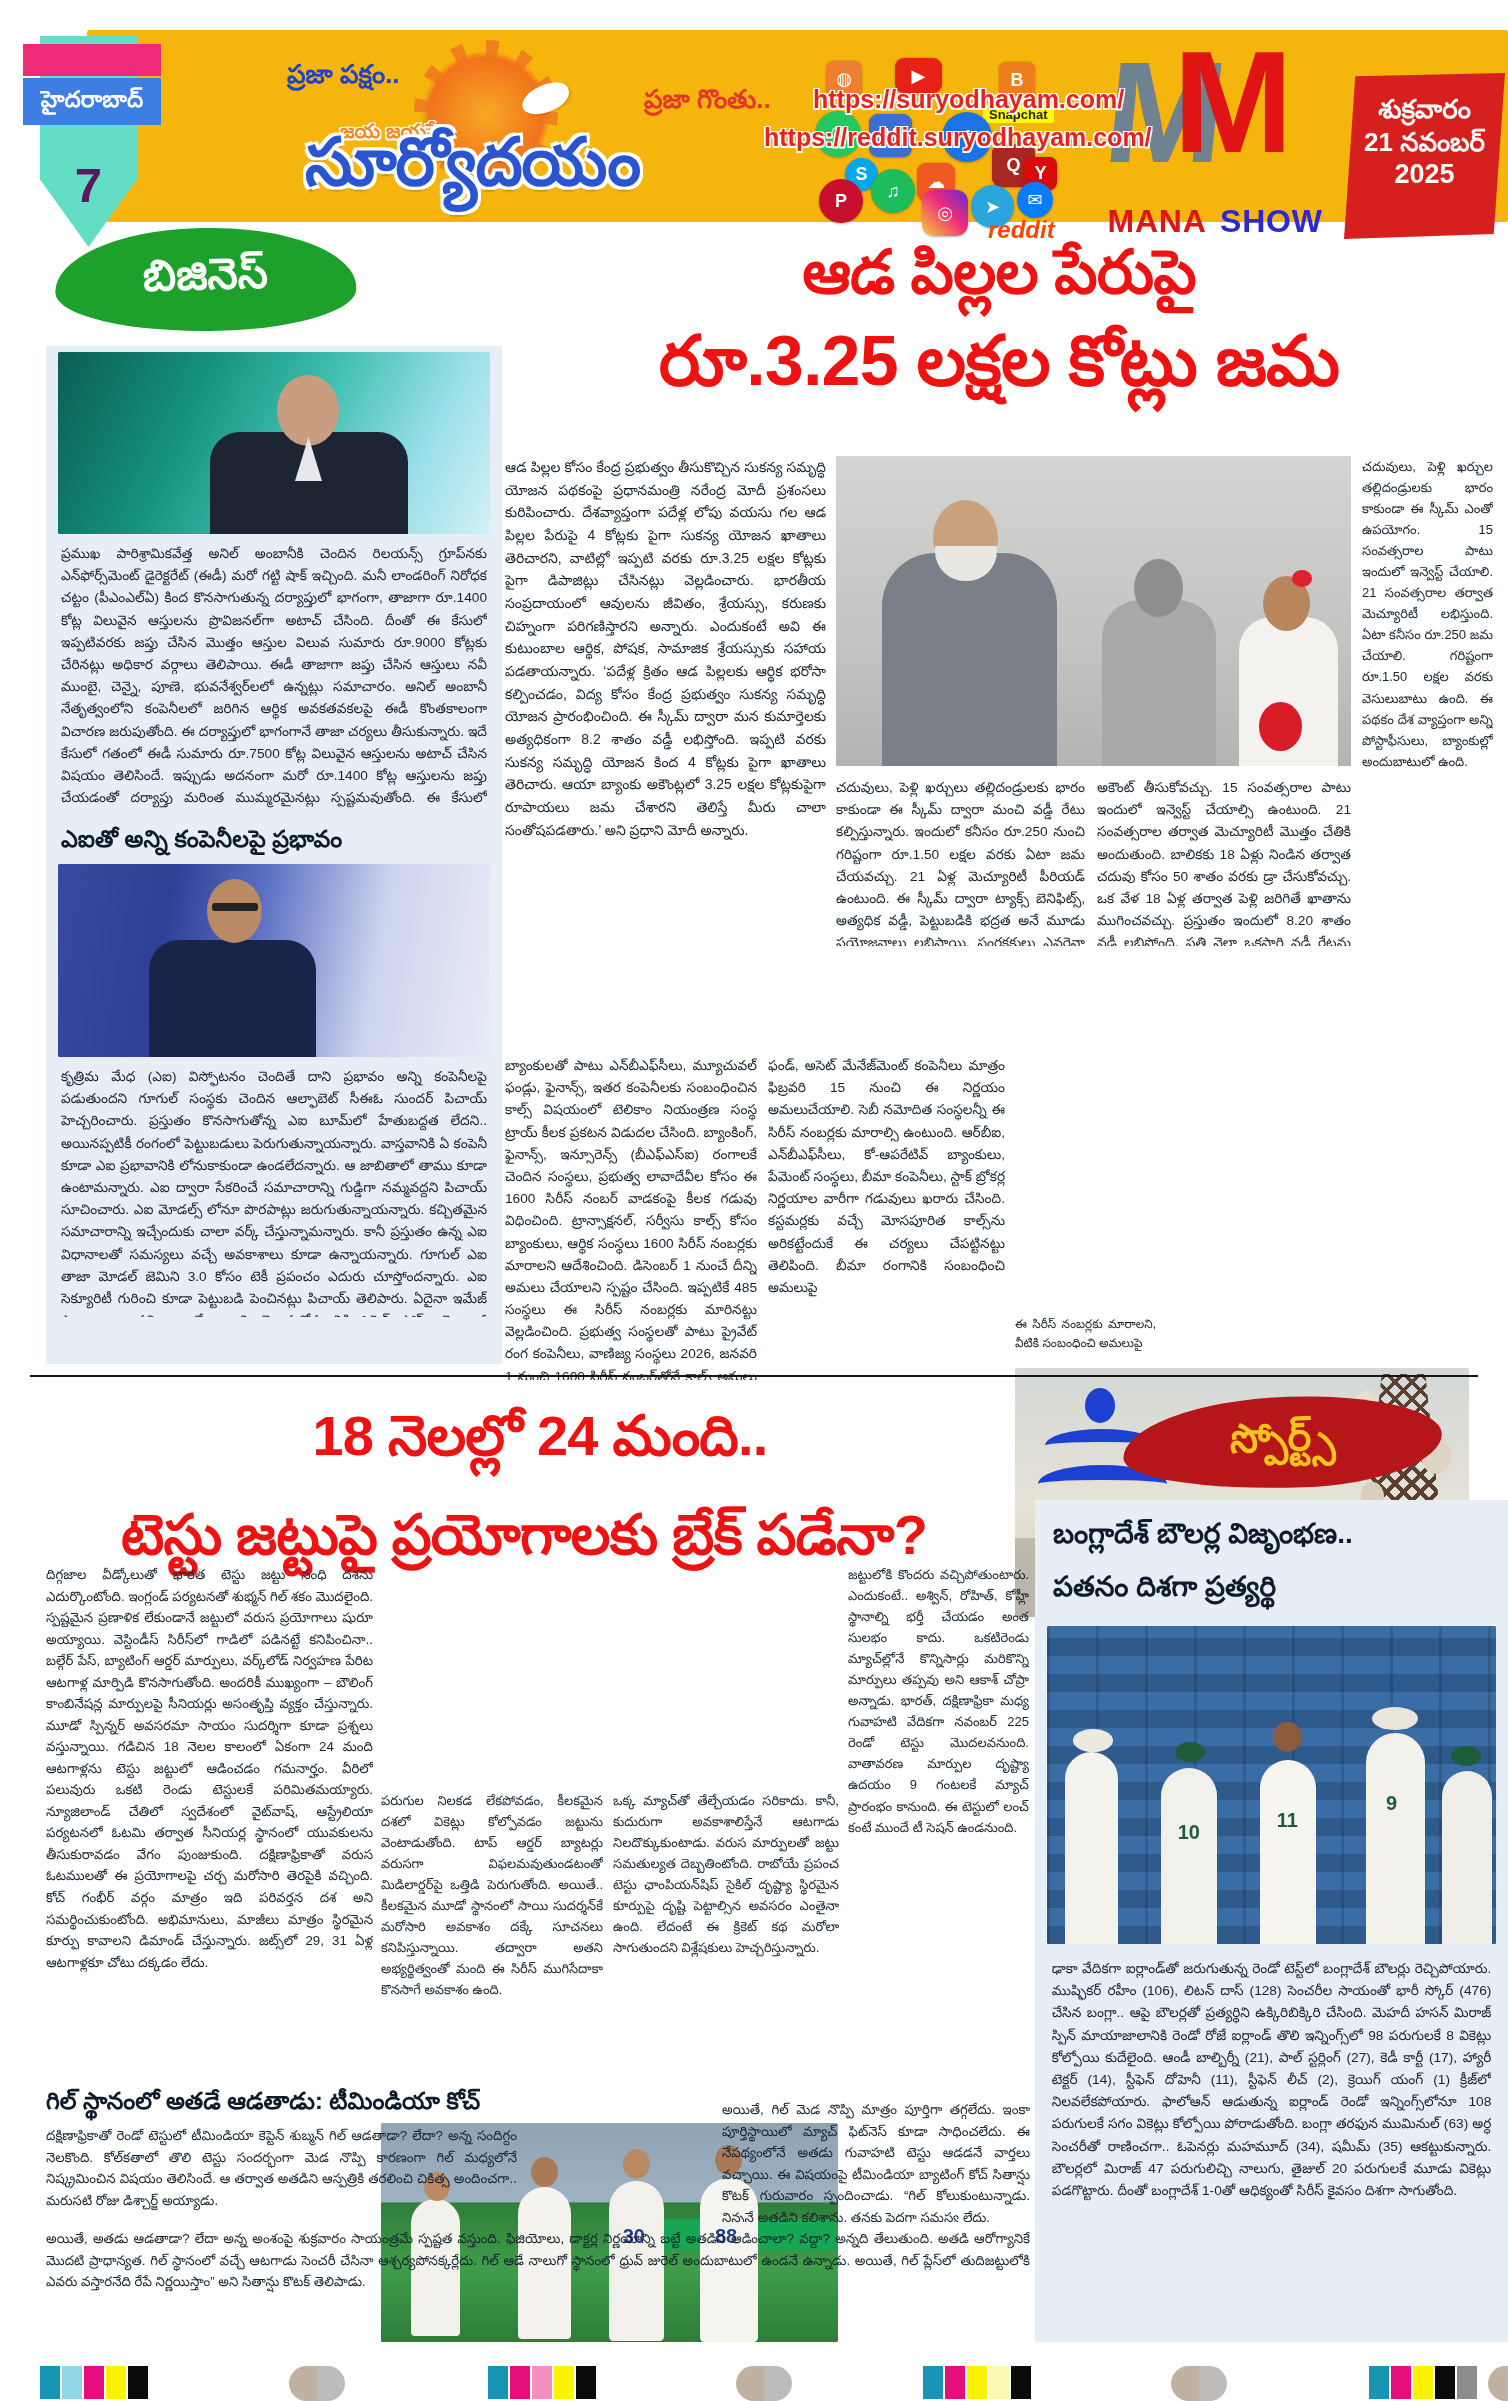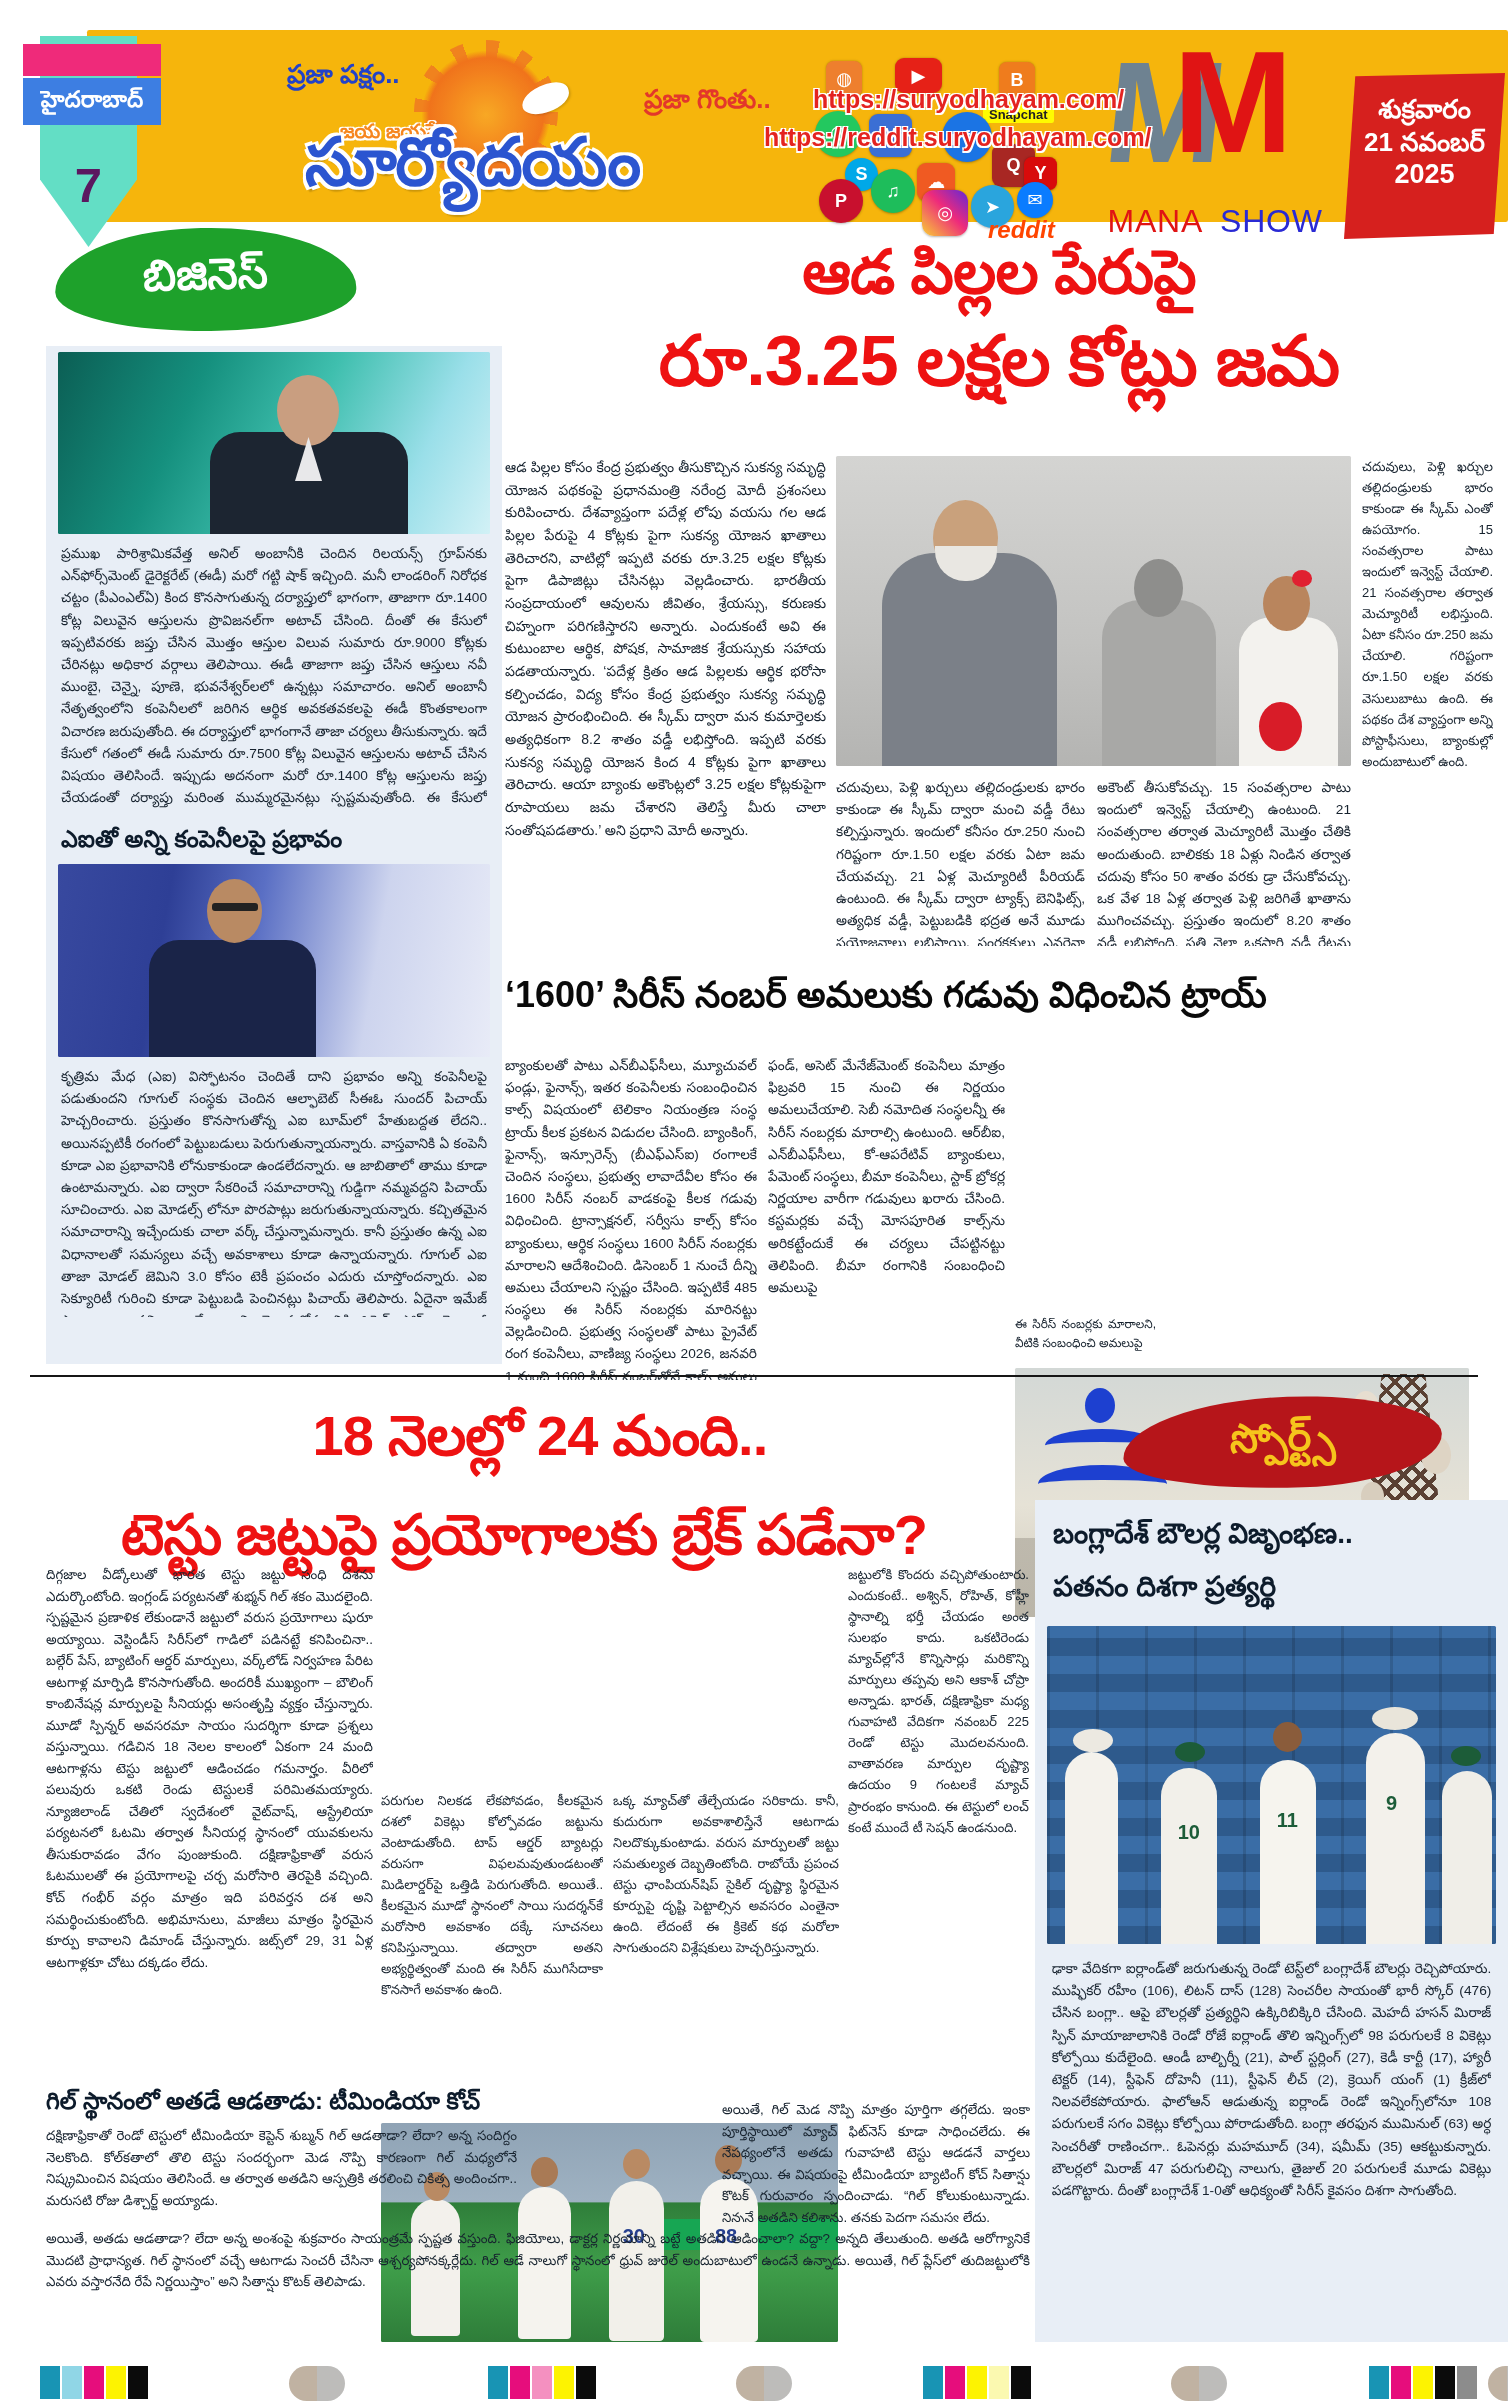--- a/index.html
+++ b/index.html
@@ -24,21 +24,21 @@
     repeating-conic-gradient(#f08020 0 11deg,rgba(240,128,32,0) 11deg 30deg);border-radius:50%;opacity:.95;}
   .dove{background:#fff;border-radius:60% 40% 55% 45%;transform:rotate(-18deg);box-shadow:1.5px 1.5px 2.3px rgba(0,0,0,.15);}
   .url{color:#e42320;font-weight:bold;font-size:25px;white-space:nowrap;
     text-shadow:-1.5px -1.5px 0 #fff,1.5px -1.5px 0 #fff,-1.5px 1.5px 0 #fff,1.5px 1.5px 0 #fff;}
   .sicon{position:absolute;border-radius:50%;color:#fff;font-weight:bold;display:flex;align-items:center;justify-content:center;
     box-shadow:0 0.8px 2.3px rgba(0,0,0,.3);font-size:18px;}
   .tag-left{color:#2242c8;font-weight:bold;font-size:26px;}
   .tag-right{color:#e3372b;font-weight:bold;font-size:26px;}
   .jaya{color:#f6861f;font-weight:bold;font-size:20px;text-shadow:-1.5px -1.5px 0 #fff,1.5px 1.5px 0 #fff,-1.5px 1.5px 0 #fff,1.5px -1.5px 0 #fff;}
   .mana-m{font-weight:bold;font-size:144px;line-height:1;}
-  .brandword{font-weight:normal;font-size:32px;letter-spacing:0.8px;}
+  .brandword{font-weight:bold;font-size:32px;letter-spacing:0.8px;}
   
   .brush-green{background:#1ea12b;border-radius:48% 52% 45% 55%/60% 62% 38% 42%;transform:rotate(-1.5deg);}
   .brush-red{background:#b6151a;border-radius:52% 48% 44% 56%/62% 46% 54% 38%;transform:rotate(-2deg);}
   .brush-label{color:#fff;font-weight:bold;font-size:43px;}
   .box-blue{background:#e8eef6;}
   
   .photo{position:relative;overflow:hidden;border-radius:1.5px;}
   .fig{position:absolute;border-radius:30px 30px 4.6px 4.6px;}
   .fig-head{position:absolute;border-radius:50%;}
   .jersey-num{position:absolute;color:#27408f;font-weight:bold;font-size:20px;}
@@ -139,21 +139,20 @@
     <div class="fig" style="left:403px;bottom:-10.6px;width:99px;height:160px;background:#f3f2ee;border-radius:33px 33px 0 0;"></div>
     <div class="fig-head" style="left:427px;bottom:135px;width:47px;height:55px;background:#b9855d;"></div>
     <div class="fig-head" style="left:456px;bottom:179px;width:20px;height:16.7px;background:#e02030;"></div>
     <div class="fig-head" style="left:423px;bottom:15px;width:43px;height:49px;background:#d81c28;"></div>
   </div>
 
   <div class="abs bodytxt" style="left:836px;top:777px;width:249px;height:169px;">చదువులు, పెళ్లి ఖర్చులు తల్లిదండ్రులకు భారం కాకుండా ఈ స్కీమ్ ద్వారా మంచి వడ్డీ రేటు కల్పిస్తున్నారు. ఇందులో కనీసం రూ.250 నుంచి గరిష్టంగా రూ.1.50 లక్షల వరకు ఏటా జమ చేయవచ్చు. 21 ఏళ్ల మెచ్యూరిటీ పీరియడ్ ఉంటుంది. ఈ స్కీమ్ ద్వారా ట్యాక్స్ బెనిఫిట్స్, అత్యధిక వడ్డీ, పెట్టుబడికి భద్రత అనే మూడు ప్రయోజనాలు లభిస్తాయి. సంరక్షకులు ఎవరైనా బాలిక పేరిట పోస్టాఫీసు లేదా బ్యాంకుల్లో ఖాతా తెరవవచ్చు.</div>
   <div class="abs bodytxt" style="left:1097px;top:777px;width:254px;height:169px;">అకౌంట్ తీసుకోవచ్చు. 15 సంవత్సరాల పాటు ఇందులో ఇన్వెస్ట్ చేయాల్సి ఉంటుంది. 21 సంవత్సరాల తర్వాత మెచ్యూరిటీ మొత్తం చేతికి అందుతుంది. బాలికకు 18 ఏళ్లు నిండిన తర్వాత చదువు కోసం 50 శాతం వరకు డ్రా చేసుకోవచ్చు. ఒక వేళ 18 ఏళ్ల తర్వాత పెళ్లి జరిగితే ఖాతాను ముగించవచ్చు. ప్రస్తుతం ఇందులో 8.20 శాతం వడ్డీ లభిస్తోంది. ప్రతి నెలా ఒకసారి వడ్డీ రేట్లను సమీక్షిస్తారు.</div>
   <div class="abs bodytxt" style="left:1362px;top:456px;width:131px;height:489px;font-size:13px;">చదువులు, పెళ్లి ఖర్చుల తల్లిదండ్రులకు భారం కాకుండా ఈ స్కీమ్ ఎంతో ఉపయోగం. 15 సంవత్సరాల పాటు ఇందులో ఇన్వెస్ట్ చేయాలి. 21 సంవత్సరాల తర్వాత మెచ్యూరిటీ లభిస్తుంది. ఏటా కనీసం రూ.250 జమ చేయాలి. గరిష్టంగా రూ.1.50 లక్షల వరకు వెసులుబాటు ఉంది. ఈ పథకం దేశ వ్యాప్తంగా అన్ని పోస్టాఫీసులు, బ్యాంకుల్లో అందుబాటులో ఉంది.</div>
 
-  <div class="abs" style="left:505px;top:974px;width:988px;font-size:36px;font-weight:bold;color:#0a0a0a;">‘1600’ సిరీస్ నంబర్ అమలుకు గడువు విధించిన ట్రాయ్</div>
   <div class="abs bodytxt" style="left:505px;top:1055px;width:252px;height:325px;">బ్యాంకులతో పాటు ఎన్‌బీఎఫ్‌సీలు, మ్యూచువల్ ఫండ్లు, ఫైనాన్స్, ఇతర కంపెనీలకు సంబంధించిన కాల్స్ విషయంలో టెలికాం నియంత్రణ సంస్థ ట్రాయ్ కీలక ప్రకటన విడుదల చేసింది. బ్యాంకింగ్, ఫైనాన్స్, ఇన్సూరెన్స్ (బీఎఫ్ఎస్ఐ) రంగాలకే చెందిన సంస్థలు, ప్రభుత్వ లావాదేవీల కోసం ఈ 1600 సిరీస్ నంబర్ వాడకంపై కీలక గడువు విధించింది. ట్రాన్సాక్షనల్, సర్వీసు కాల్స్ కోసం బ్యాంకులు, ఆర్థిక సంస్థలు 1600 సిరీస్ నంబర్లకు మారాలని ఆదేశించింది. డిసెంబర్ 1 నుంచే దీన్ని అమలు చేయాలని స్పష్టం చేసింది. ఇప్పటికే 485 సంస్థలు ఈ సిరీస్ నంబర్లకు మారినట్టు వెల్లడించింది. ప్రభుత్వ సంస్థలతో పాటు ప్రైవేట్ రంగ కంపెనీలు, వాణిజ్య సంస్థలు 2026, జనవరి 1 నుంచి 1600 సిరీస్ నంబర్‌తోనే కాల్స్ అమలు చేయాలి. మ్యూచువల్</div>
   <div class="abs bodytxt" style="left:768px;top:1055px;width:237px;height:325px;">ఫండ్, అసెట్ మేనేజ్‌మెంట్ కంపెనీలు మాత్రం ఫిబ్రవరి 15 నుంచి ఈ నిర్ణయం అమలుచేయాలి. సెబీ నమోదిత సంస్థలన్నీ ఈ సిరీస్ నంబర్లకు మారాల్సి ఉంటుంది. ఆర్‌బీఐ, ఎన్‌బీఎఫ్‌సీలు, కో-ఆపరేటివ్ బ్యాంకులు, పేమెంట్ సంస్థలు, బీమా కంపెనీలు, స్టాక్ బ్రోకర్ల నిర్ణయాల వారీగా గడువులు ఖరారు చేసింది. కస్టమర్లకు వచ్చే మోసపూరిత కాల్స్‌ను అరికట్టేందుకే ఈ చర్యలు చేపట్టినట్టు తెలిపింది. బీమా రంగానికి సంబంధించి అమలుపై</div>
 
   <div class="abs photo" style="left:1015px;top:1058px;width:454px;height:249px;background:linear-gradient(180deg,#d3d8d6 0%,#e6e2d6 55%,#cfcabc 100%);">
     <div class="abs" style="left:0;bottom:0;width:100%;height:79px;opacity:.75;background:repeating-linear-gradient(90deg,#b3aea2 0 20px,#a39d91 20px 36px,#c2bcae 36px 62px);"></div>
     <div class="fig-head trai-blue" style="left:70px;top:20px;width:30px;height:35px;background:#1d40d0;"></div>
     <div class="abs" style="left:30px;top:61px;width:114px;height:33px;border-radius:50%;border-top:13.7px solid #1d40d0;box-sizing:border-box;"></div>
     <div class="abs" style="left:23px;top:97px;width:129px;height:38px;border-radius:50%;border-top:15px solid #1d40d0;box-sizing:border-box;"></div>
     <div class="abs trai-blue" style="left:40px;top:152px;font-size:35px;font-weight:bold;letter-spacing:3.8px;">TRAI</div>
     <div class="abs" style="right:20px;top:6px;width:91px;height:228px;clip-path:polygon(26% 0,74% 0,100% 100%,0 100%);background:repeating-linear-gradient(45deg,#5a4033 0 3.8px,transparent 3.8px 12px),repeating-linear-gradient(-45deg,#5a4033 0 3.8px,transparent 3.8px 12px),linear-gradient(90deg,#5a4033 0 5.3px,transparent 5.3px calc(100% - 5.3px),#5a4033 calc(100% - 5.3px));"></div>

